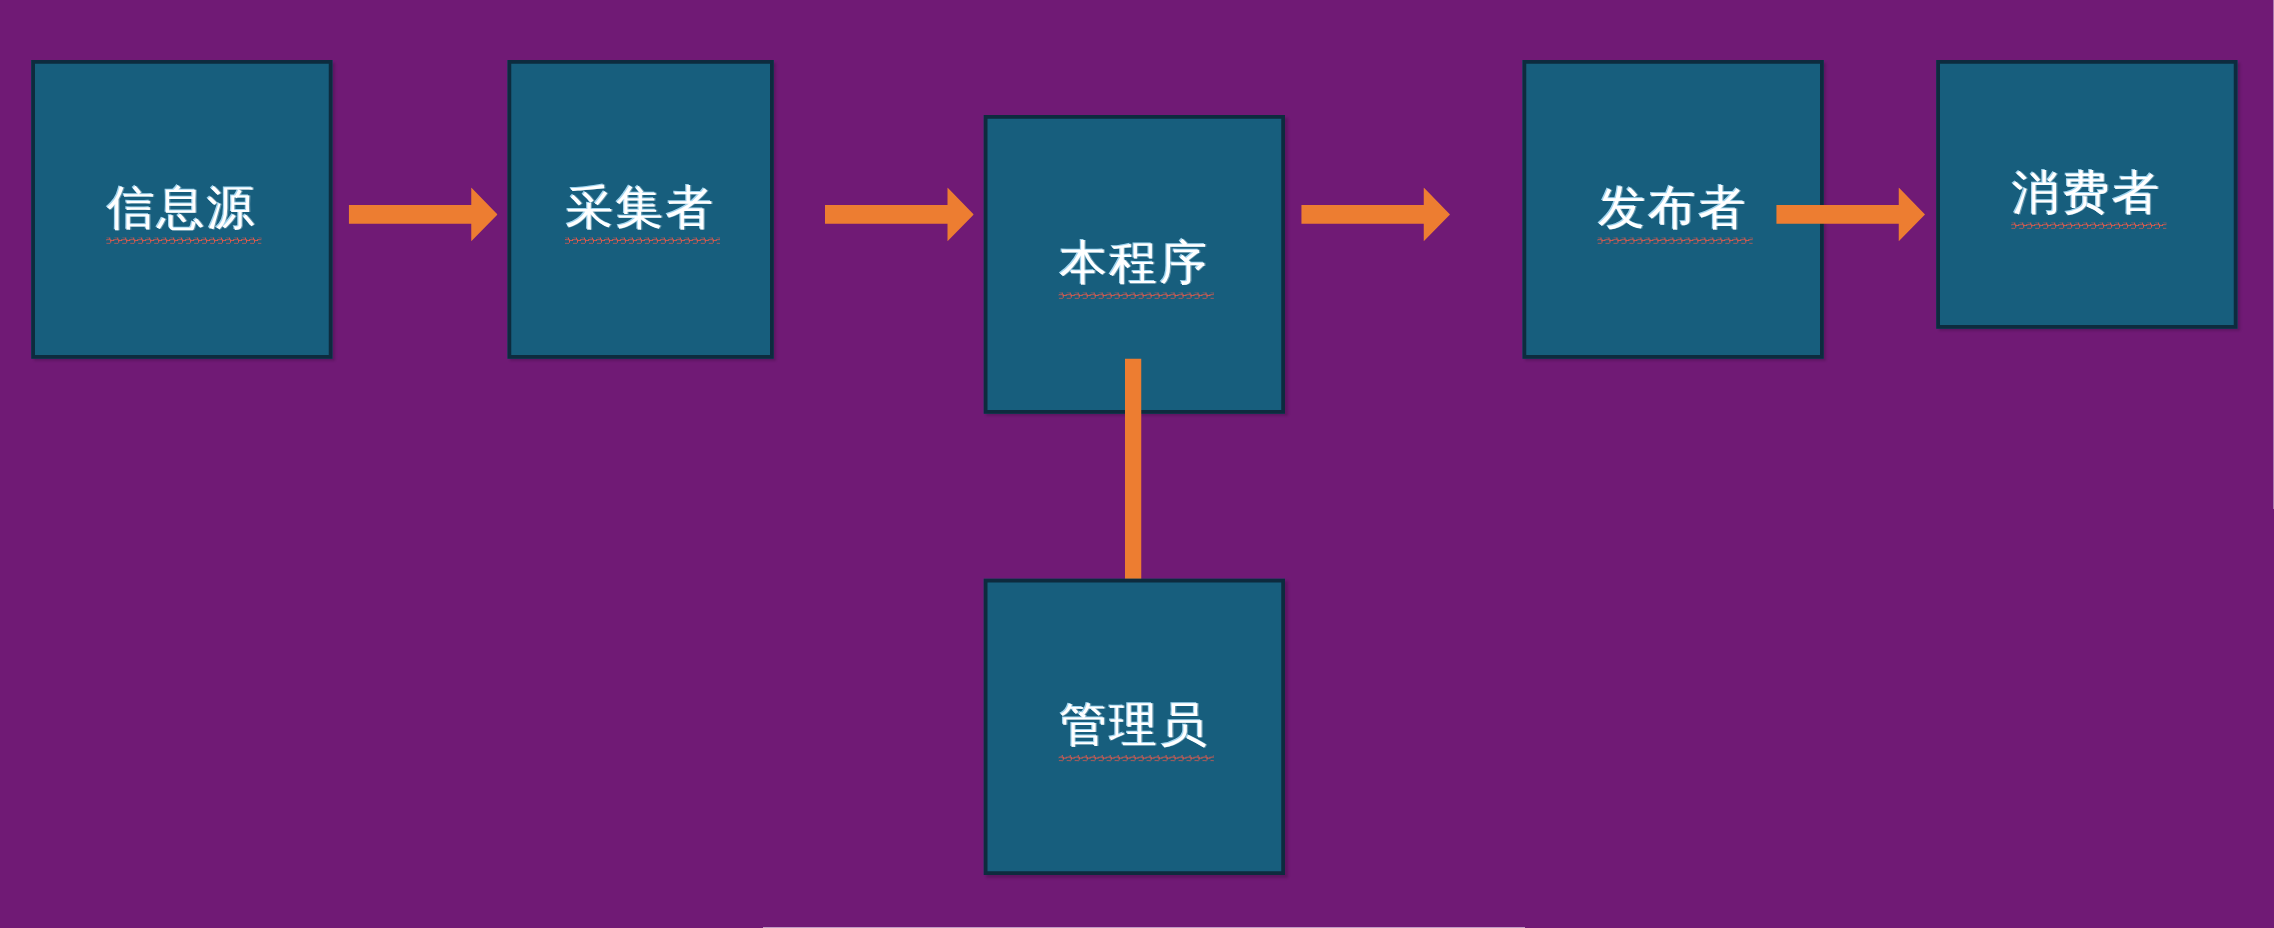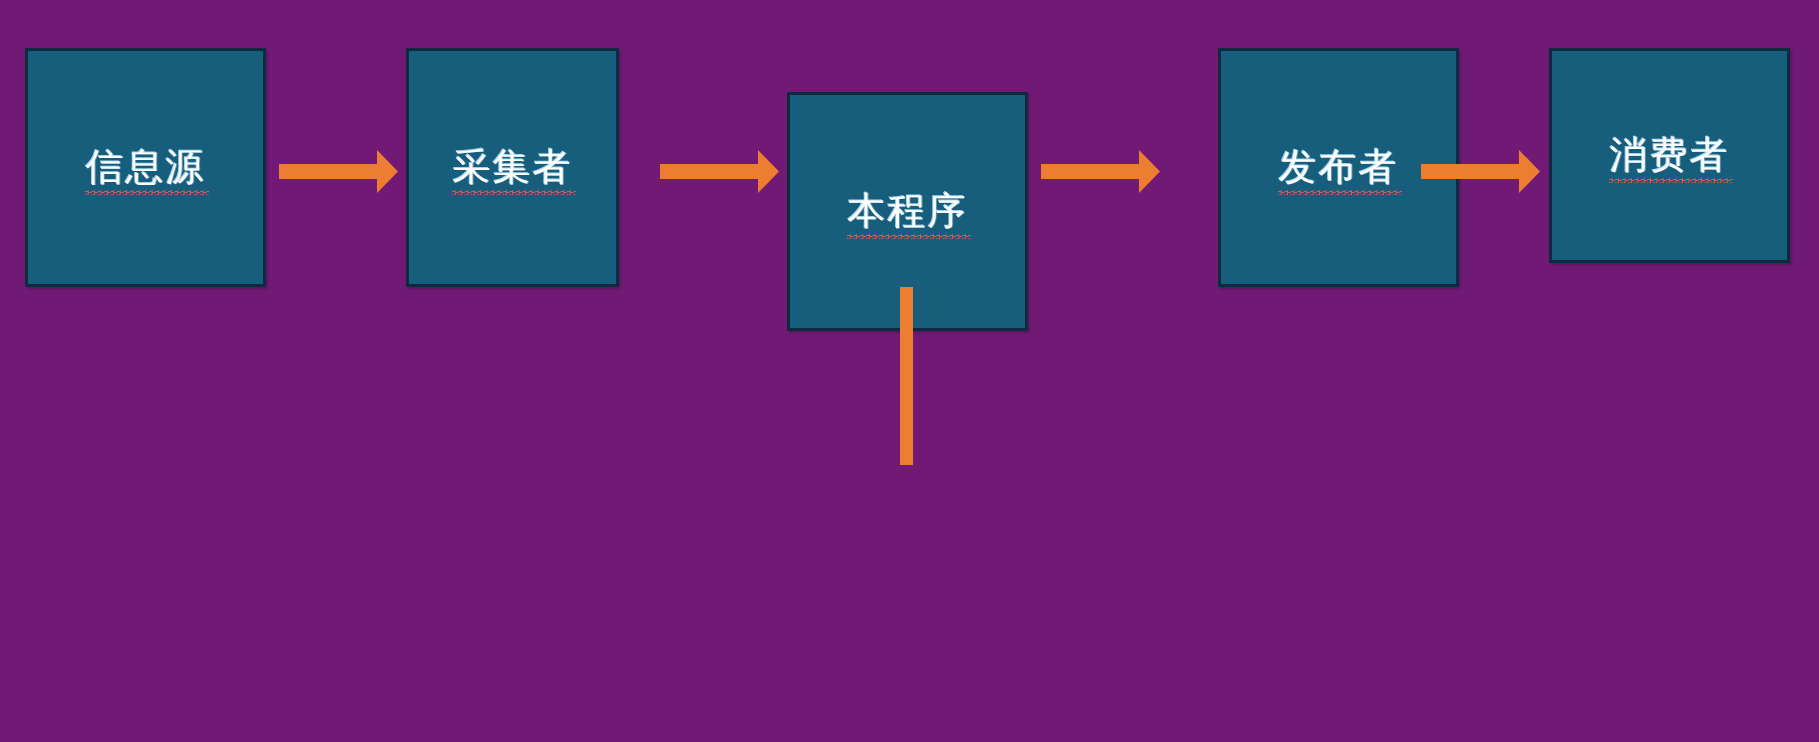--- a/index.html
+++ b/index.html
@@ -130,14 +130,17 @@
       <polygon points="0,14 98,14 98,0 119,21.5 98,43 98,29 0,29" fill="#ED7D31"></polygon>
     </svg>
   </div>
 
   <div class="node" id="node-4">
     <span class="node-label">消费者</span>
   </div>
 
   <div id="connector-v"></div>
 
+  <div class="node" id="node-5">
+    <span class="node-label">管理员</span>
+  </div>
 
 </div>
 
 </body></html>

